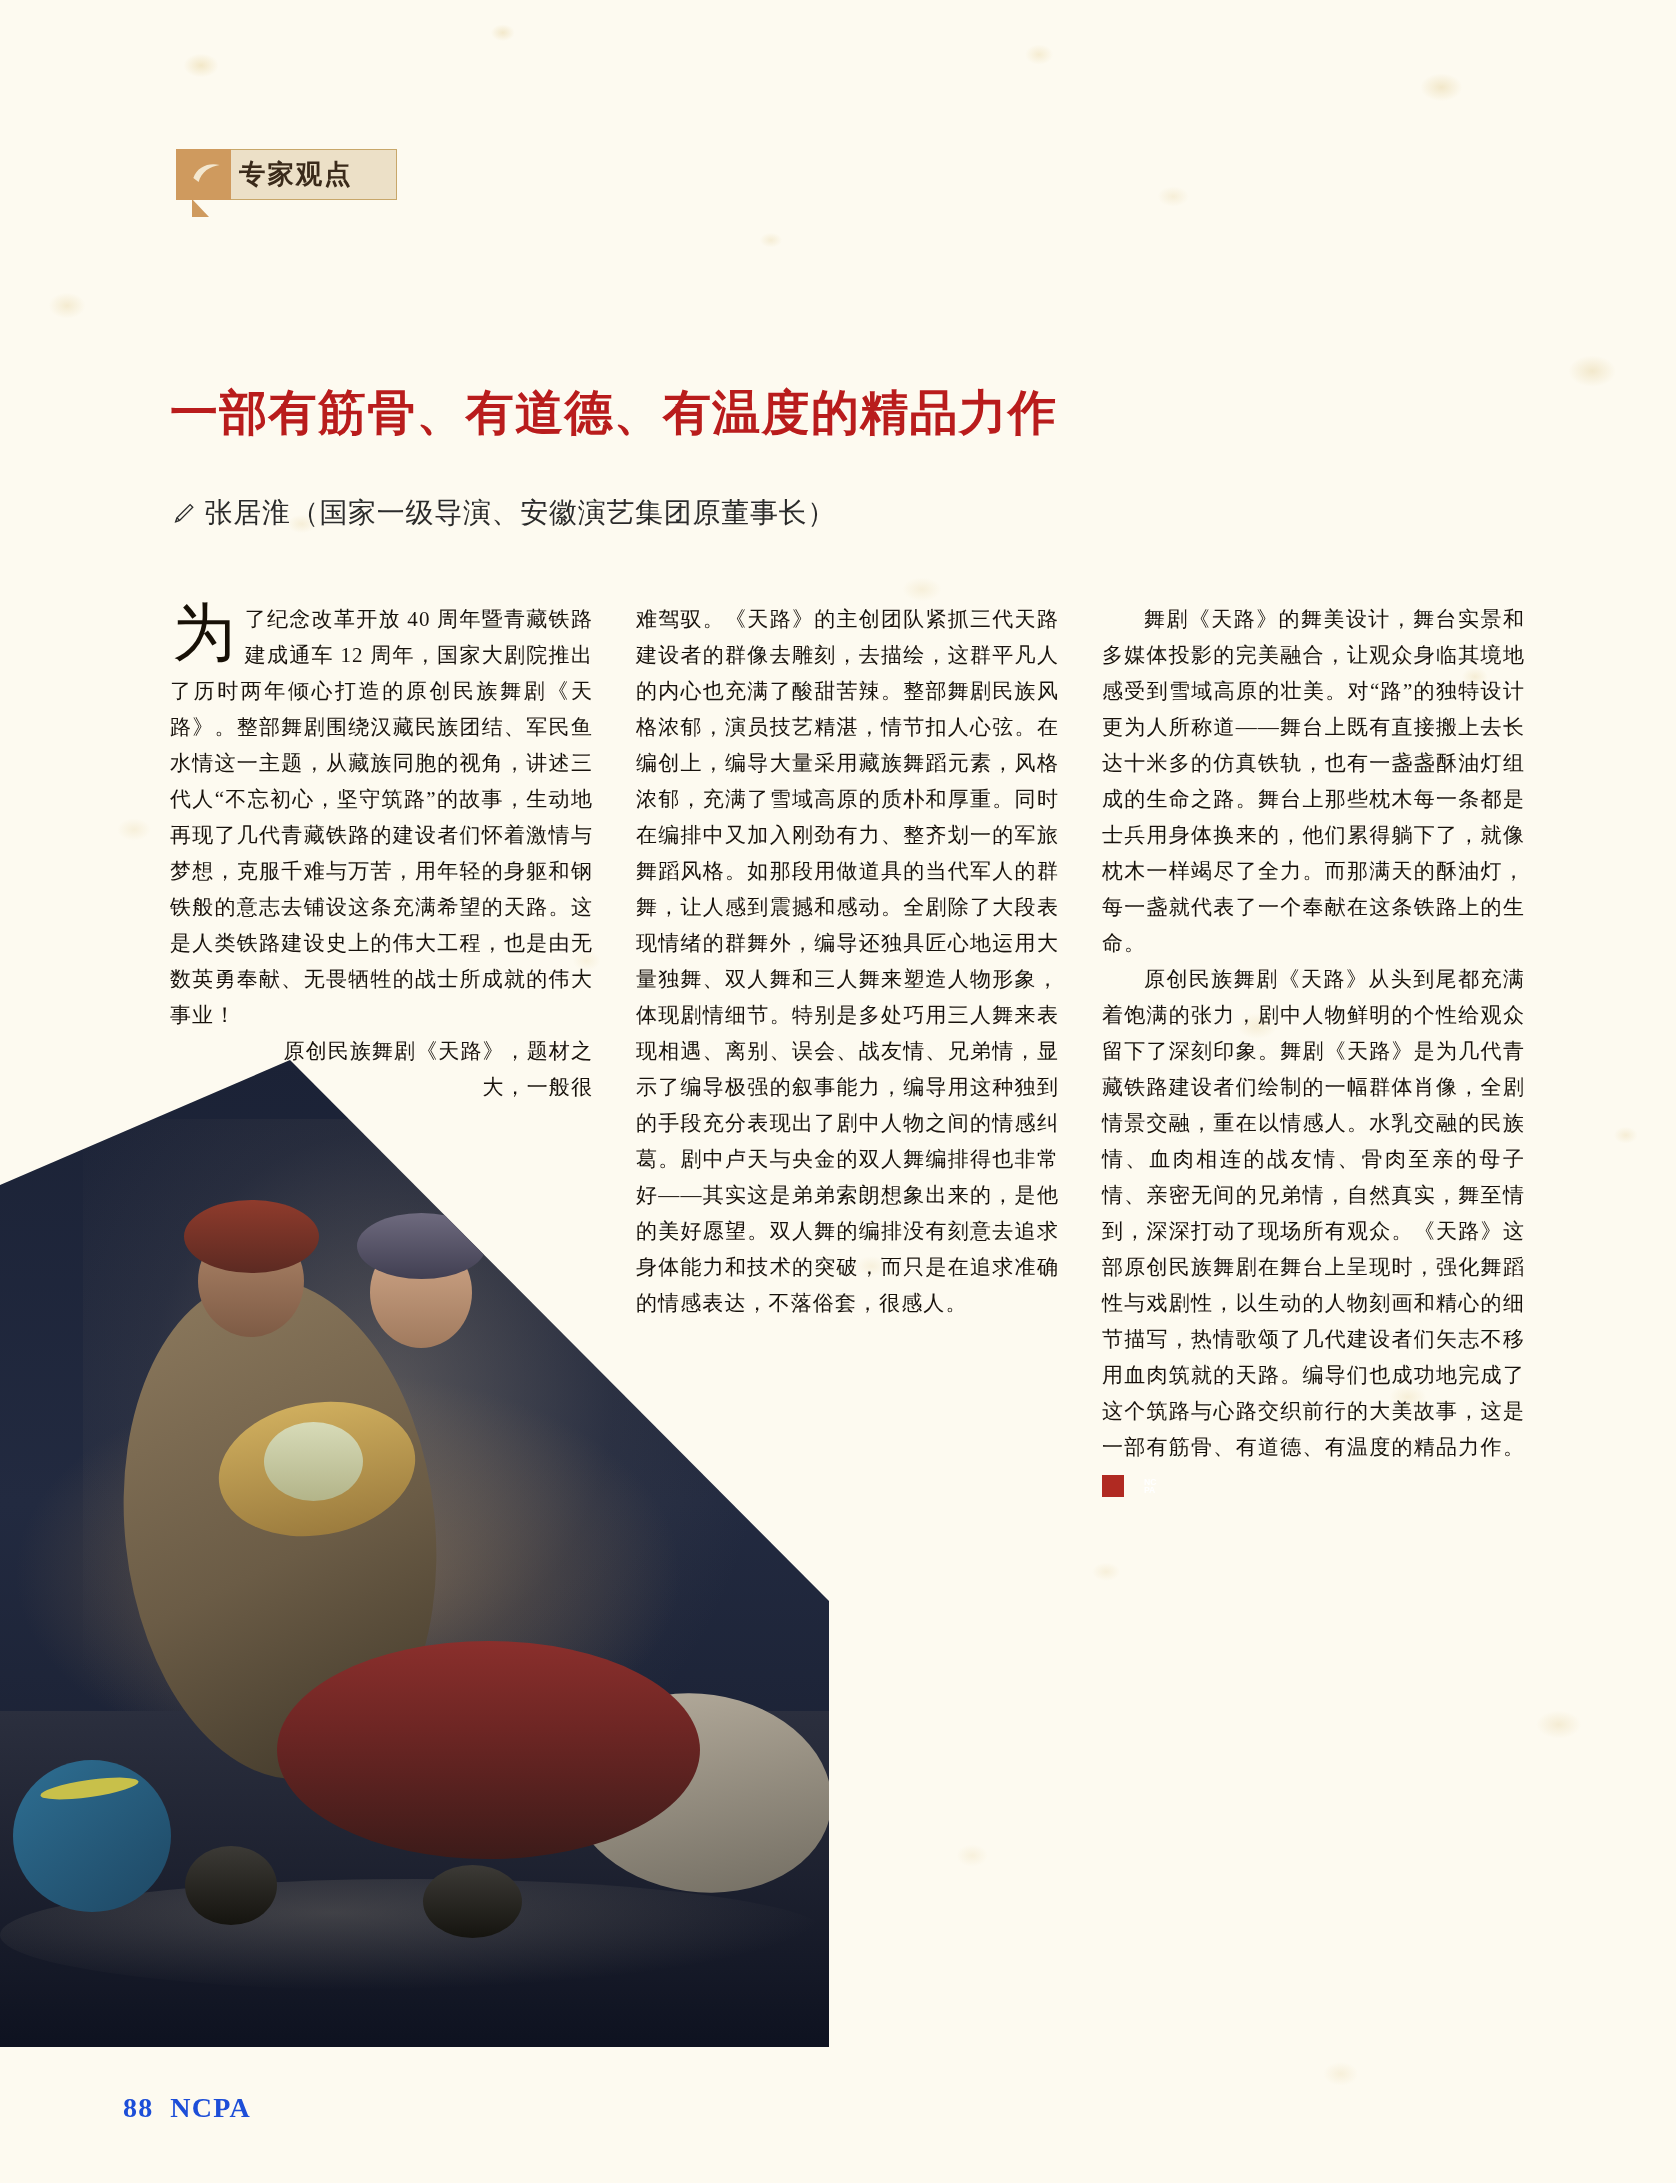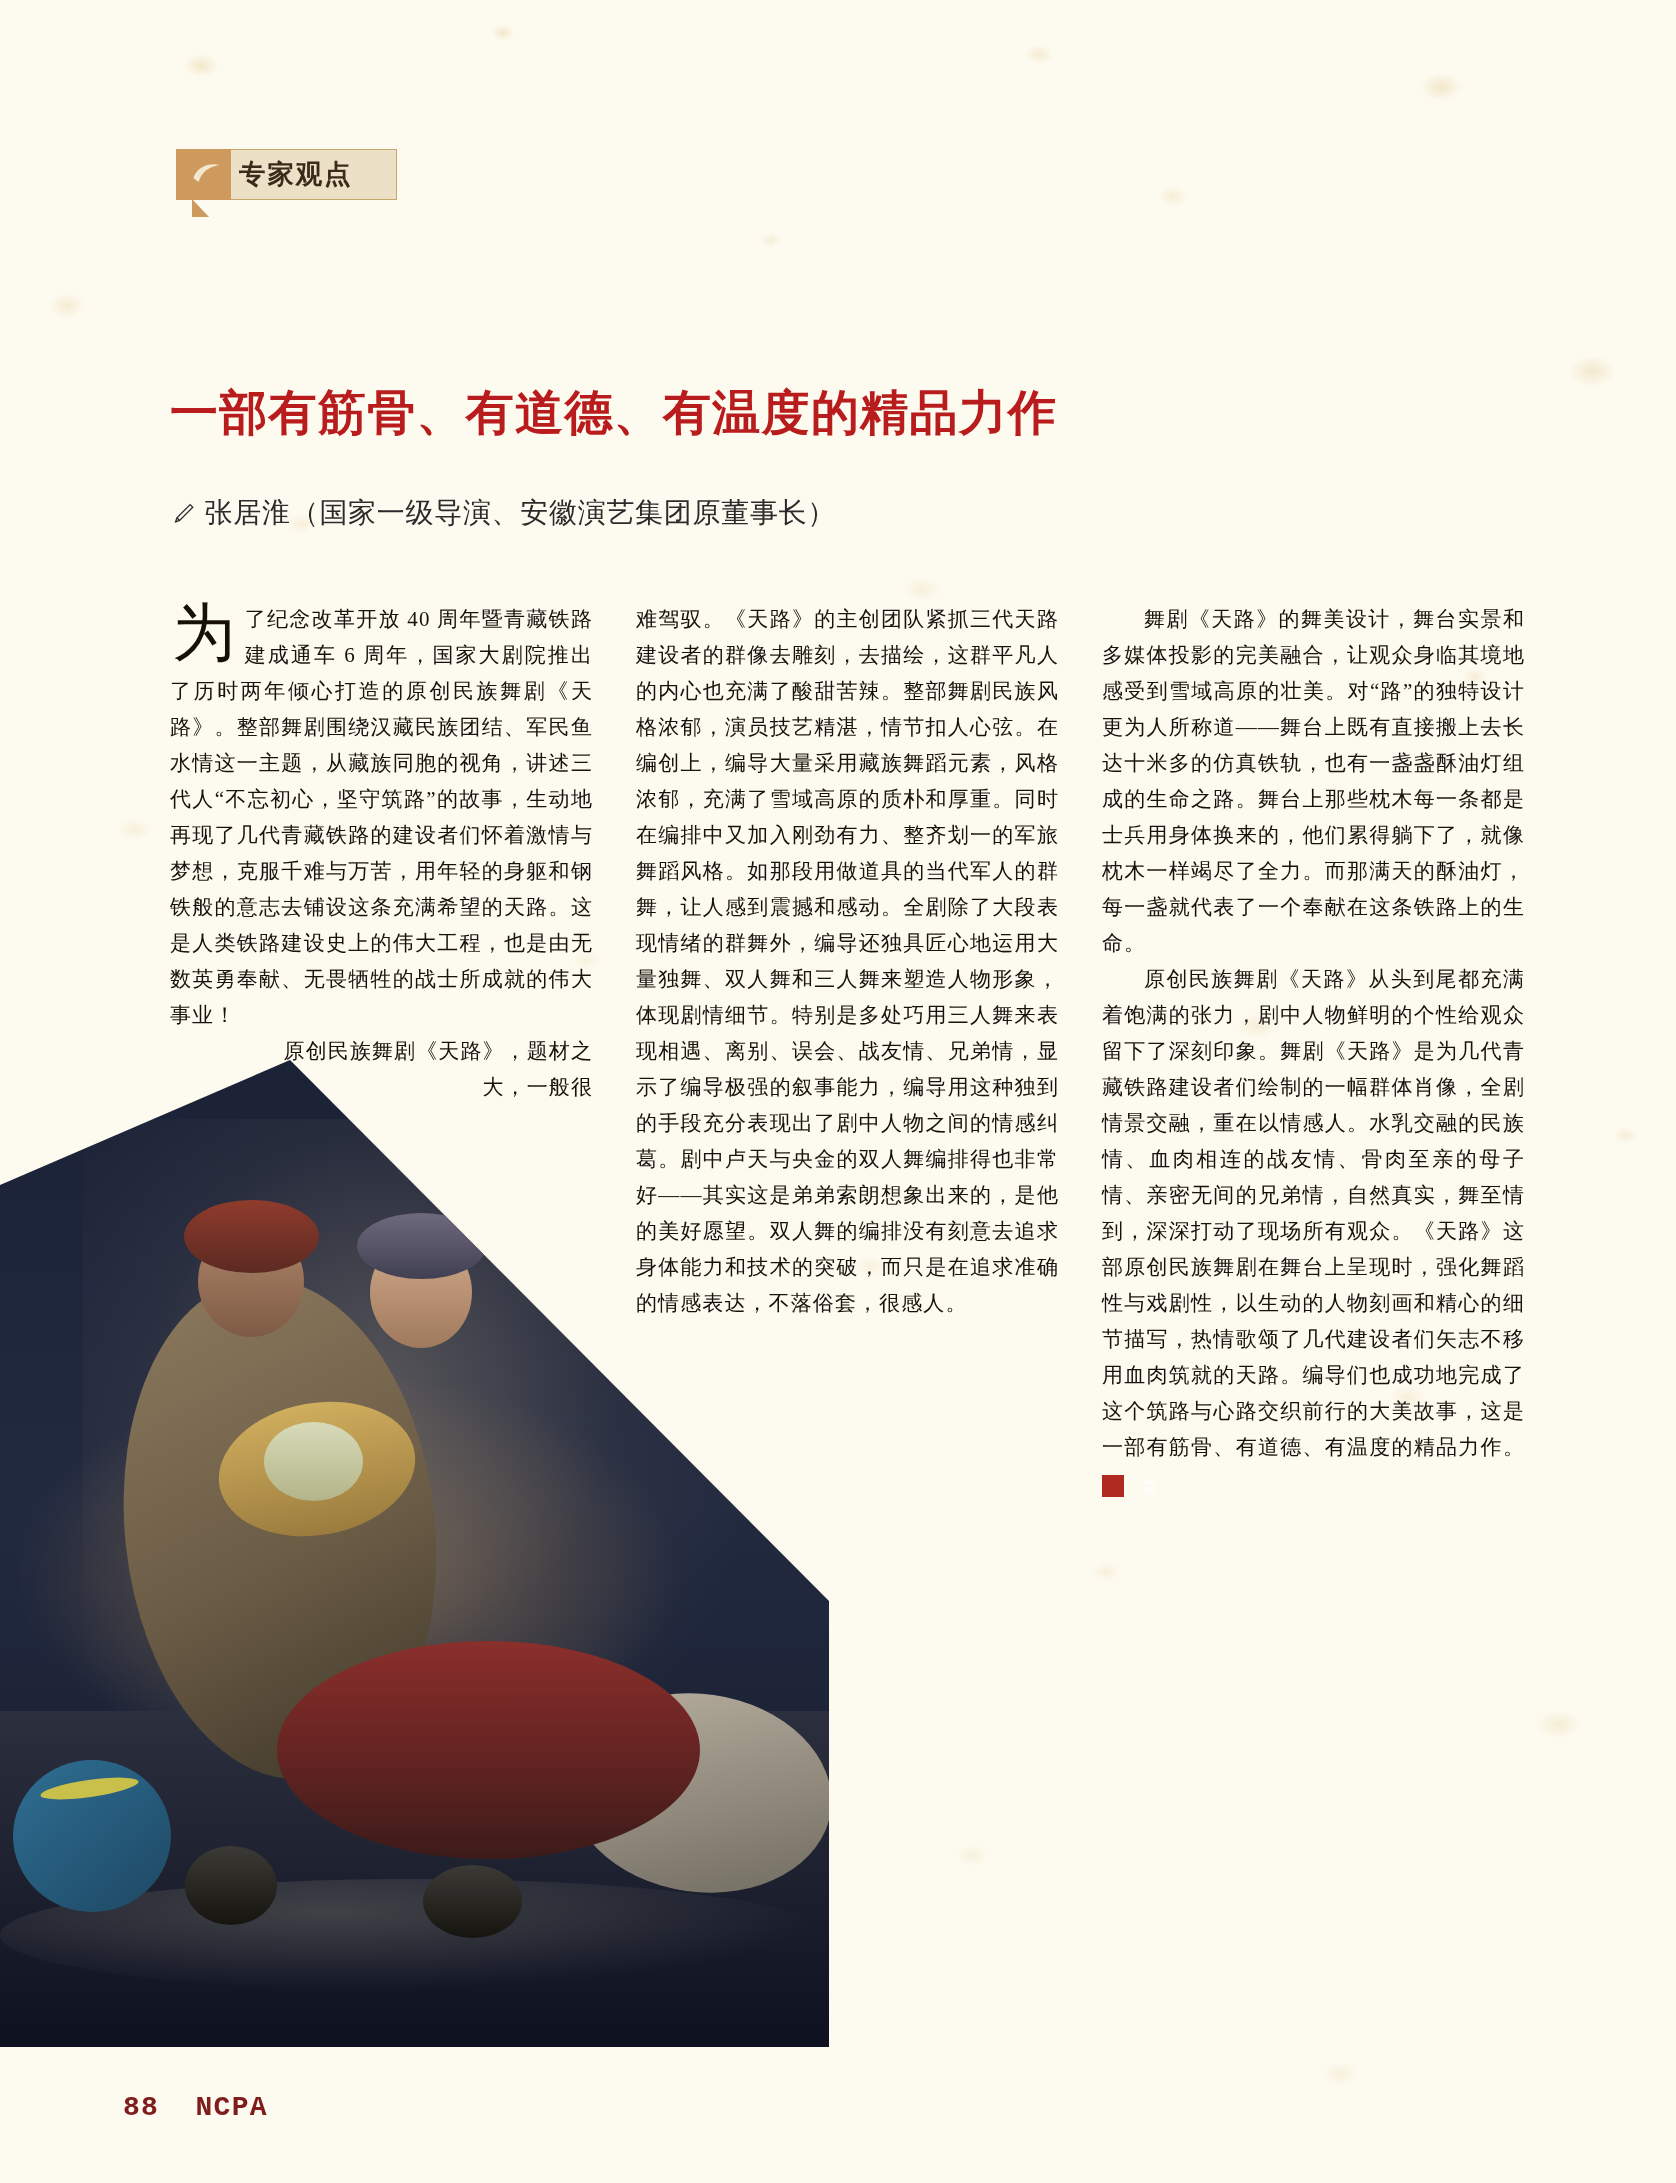--- a/index.html
+++ b/index.html
@@ -306,24 +306,24 @@
     padding-top: 2.6px;
     box-sizing: border-box;
   }
   .endmark span { display: block; }
 
   
   .footer {
     position: absolute;
     left: 123px;
     top: 2092px;
-    font-family: Liberation Mono, monospace;
+    font-family: Liberation Serif, serif;
     font-size: 28px;
     font-weight: bold;
-    color: #7f1d1d;
+    color: #1d4ed8;
     letter-spacing: 1.3px;
   }
 </style>
 </head>
 <body>
 
 <div class="page">
   <div class="paper-texture"></div>
 
   <div class="section-tag">
@@ -344,21 +344,21 @@
       <path d="M6 24 L10 28" stroke="#2b2b2b" stroke-width="2"></path>
     </svg>
     <span>张居淮（国家一级导演、安徽演艺集团原董事长）</span>
   </div>
 
   <div class="columns">
 
     <div class="col col-1">
       <p class="noindent dropcap-wrap" style="text-align: justify;">
         <span class="dropcap">为</span>
-        <span>了纪念改革开放 40 周年暨青藏铁路建成通车 6 周年，国家大剧院推出了历时两年倾心打造的原创民族舞剧《天路》。整部舞剧围绕汉藏民族团结、军民鱼水情这一主题，从藏族同胞的视角，讲述三代人“不忘初心，坚守筑路”的故事，生动地再现了几代青藏铁路的建设者们怀着激情与梦想，克服千难与万苦，用年轻的身躯和钢铁般的意志去铺设这条充满希望的天路。这是人类铁路建设史上的伟大工程，也是由无数英勇奉献、无畏牺牲的战士所成就的伟大事业！</span>
+        <span>了纪念改革开放 40 周年暨青藏铁路建成通车 12 周年，国家大剧院推出了历时两年倾心打造的原创民族舞剧《天路》。整部舞剧围绕汉藏民族团结、军民鱼水情这一主题，从藏族同胞的视角，讲述三代人“不忘初心，坚守筑路”的故事，生动地再现了几代青藏铁路的建设者们怀着激情与梦想，克服千难与万苦，用年轻的身躯和钢铁般的意志去铺设这条充满希望的天路。这是人类铁路建设史上的伟大工程，也是由无数英勇奉献、无畏牺牲的战士所成就的伟大事业！</span>
       </p>
       <p style="text-indent: 0px; text-align: right; padding-left: 99px;">原创民族舞剧《天路》，题材之大，一般很</p>
     </div>
 
     <div class="col col-2">
       <p class="noindent" style="text-align: justify;">难驾驭。《天路》的主创团队紧抓三代天路建设者的群像去雕刻，去描绘，这群平凡人的内心也充满了酸甜苦辣。整部舞剧民族风格浓郁，演员技艺精湛，情节扣人心弦。在编创上，编导大量采用藏族舞蹈元素，风格浓郁，充满了雪域高原的质朴和厚重。同时在编排中又加入刚劲有力、整齐划一的军旅舞蹈风格。如那段用做道具的当代军人的群舞，让人感到震撼和感动。全剧除了大段表现情绪的群舞外，编导还独具匠心地运用大量独舞、双人舞和三人舞来塑造人物形象，体现剧情细节。特别是多处巧用三人舞来表现相遇、离别、误会、战友情、兄弟情，显示了编导极强的叙事能力，编导用这种独到的手段充分表现出了剧中人物之间的情感纠葛。剧中卢天与央金的双人舞编排得也非常好——其实这是弟弟索朗想象出来的，是他的美好愿望。双人舞的编排没有刻意去追求身体能力和技术的突破，而只是在追求准确的情感表达，不落俗套，很感人。</p>
     </div>
 
     <div class="col col-3">
       <p>舞剧《天路》的舞美设计，舞台实景和多媒体投影的完美融合，让观众身临其境地感受到雪域高原的壮美。对“路”的独特设计更为人所称道——舞台上既有直接搬上去长达十米多的仿真铁轨，也有一盏盏酥油灯组成的生命之路。舞台上那些枕木每一条都是士兵用身体换来的，他们累得躺下了，就像枕木一样竭尽了全力。而那满天的酥油灯，每一盏就代表了一个奉献在这条铁路上的生命。</p>

